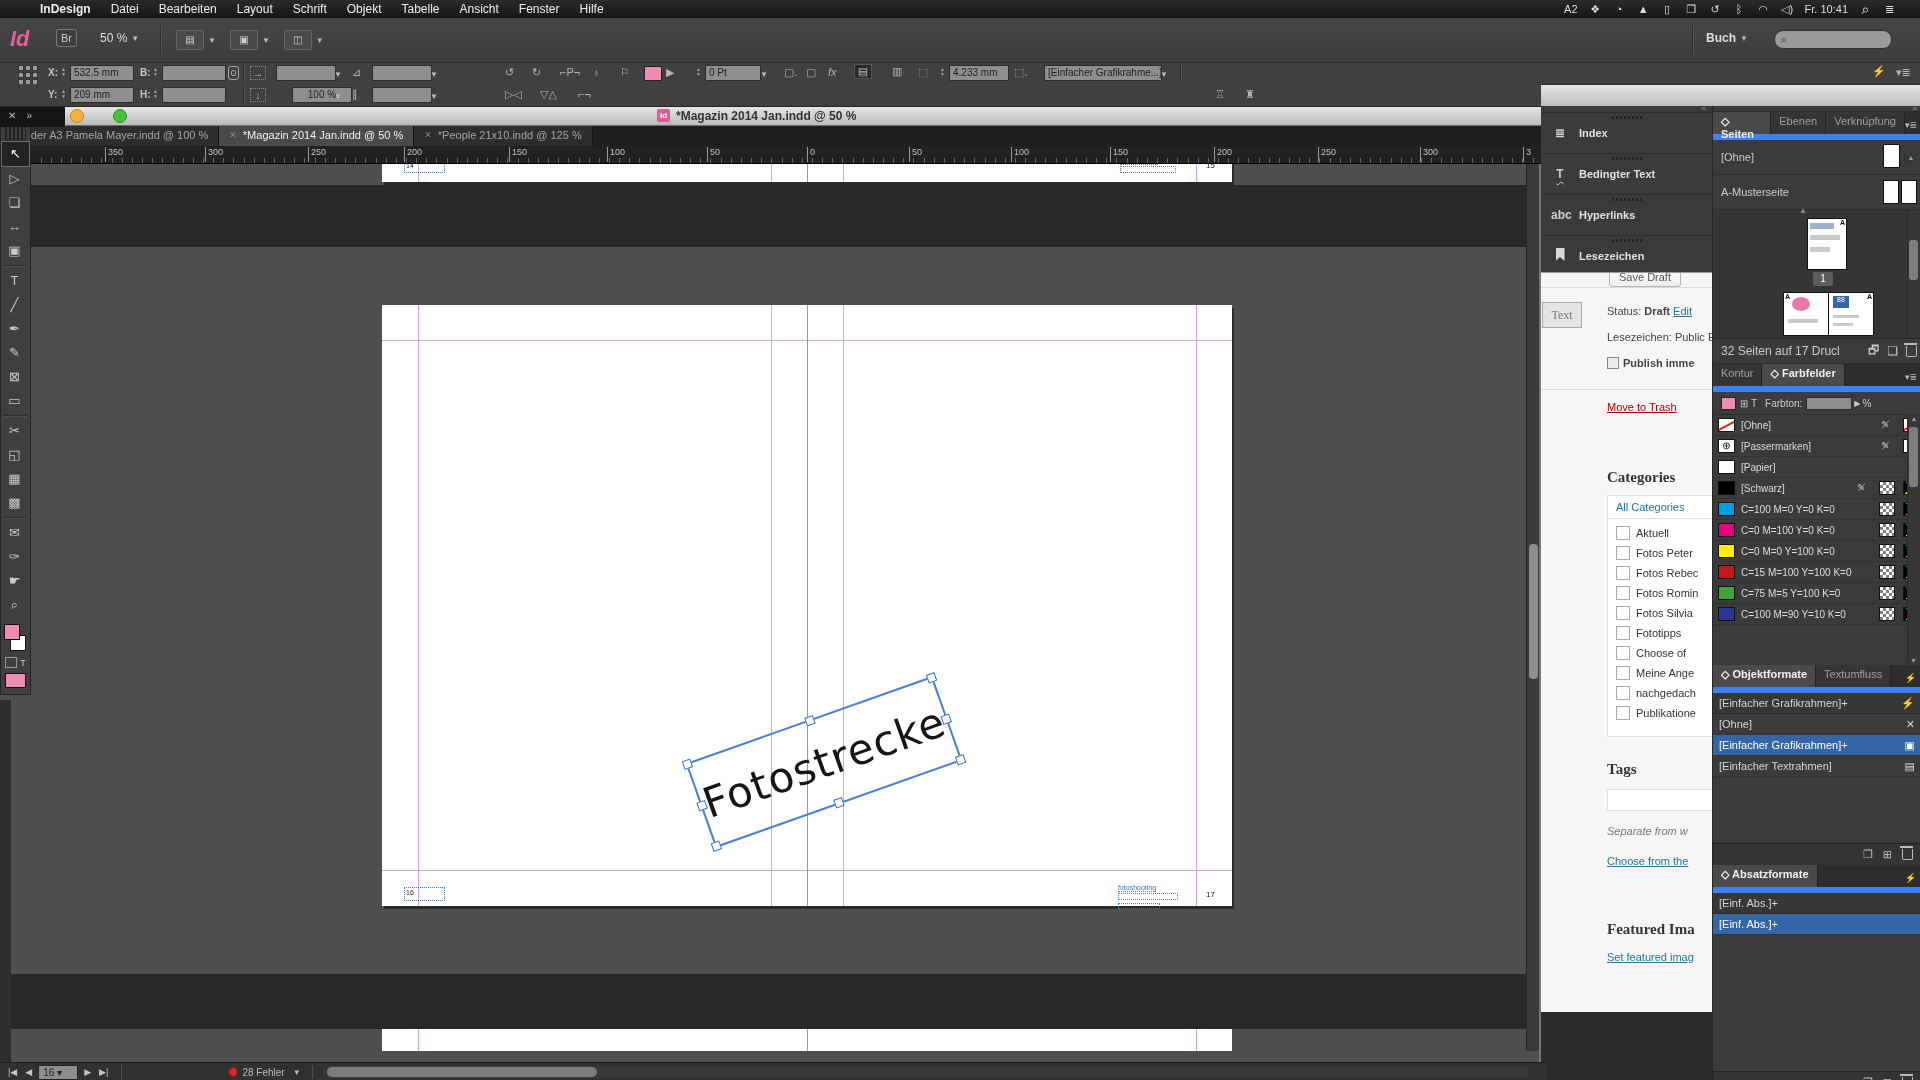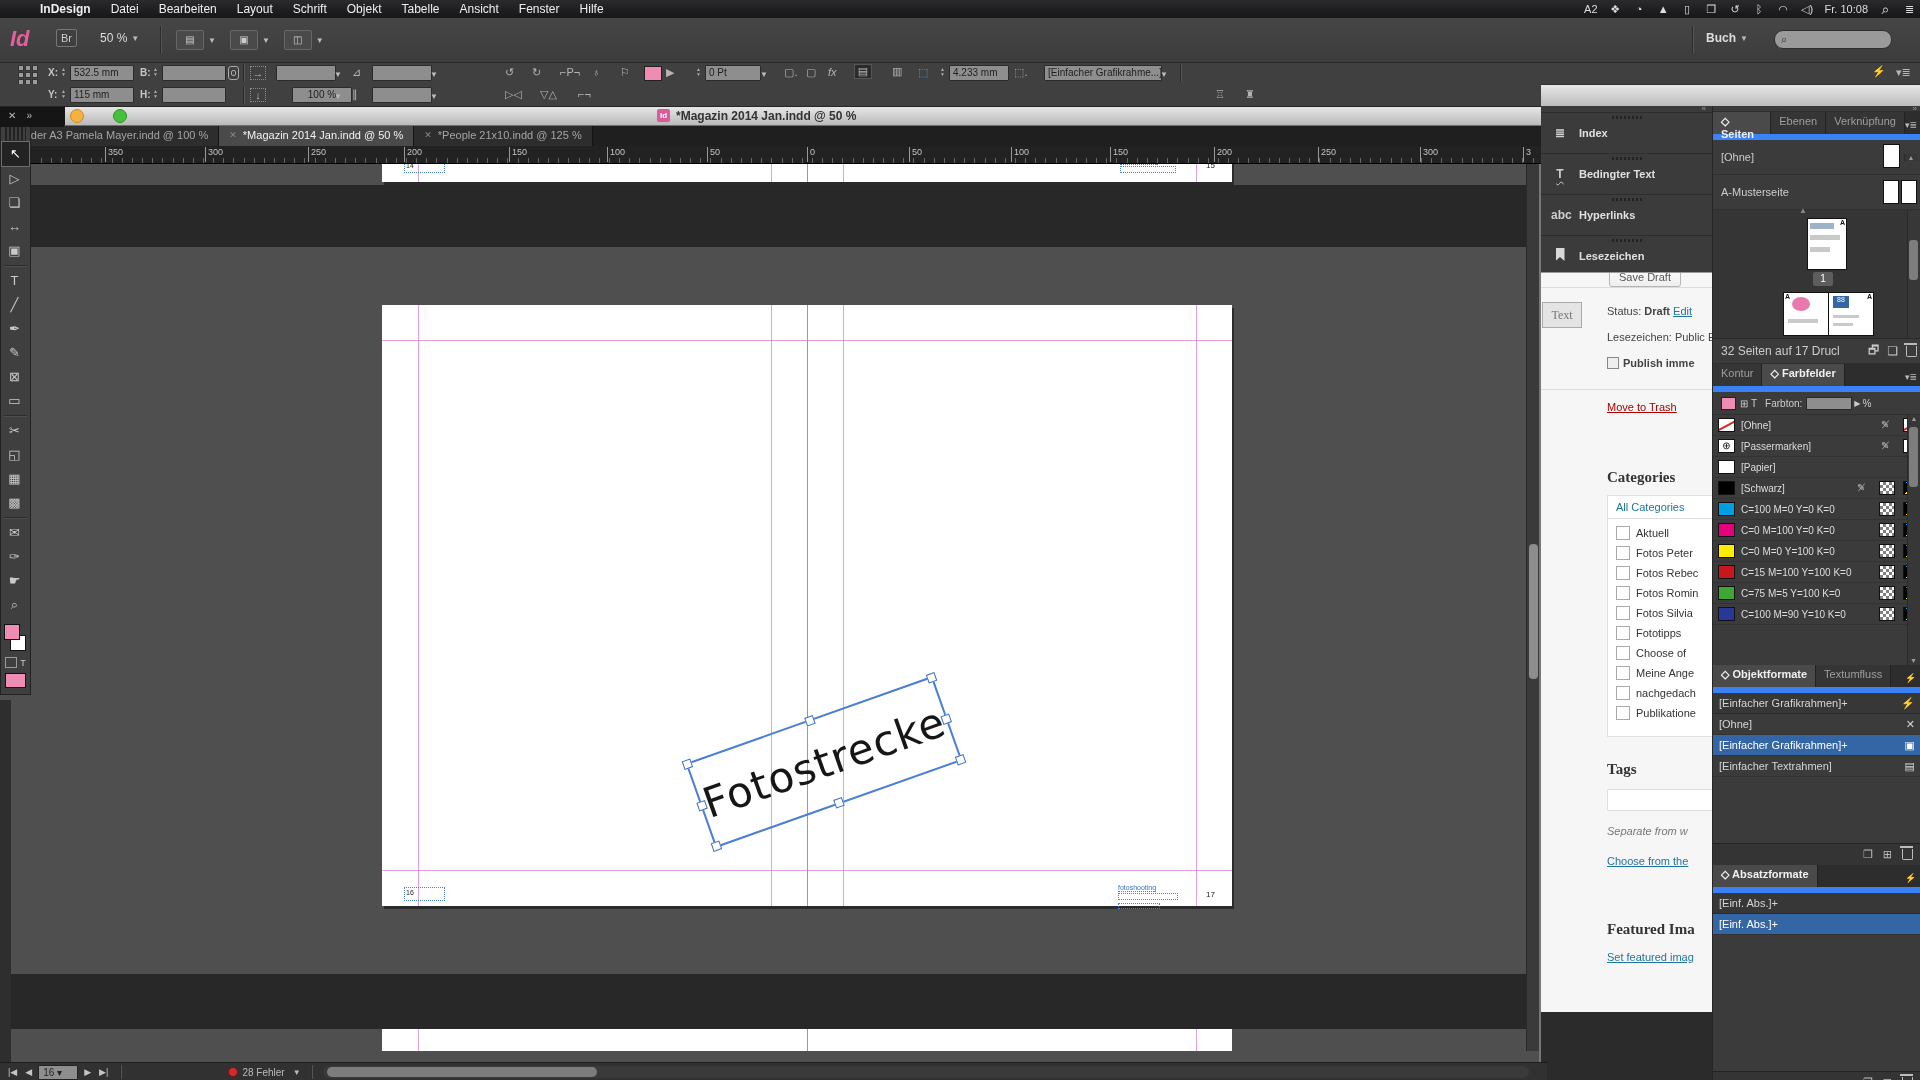--- a/index.html
+++ b/index.html
@@ -7,21 +7,21 @@
     font-family:"Liberation Sans",sans-serif;-webkit-font-smoothing:antialiased;color:#ccc;}
   .abs{position:absolute;}
   .row{display:flex;align-items:center;}
 
   
   .menubar{left:0;top:0;width:1920px;height:18px;background:linear-gradient(#2a2a2c,#161618);
     color:#eee;font-size:12px;display:flex;align-items:center;z-index:90;}
   .menubar .apple{margin:0 14px 0 16px;font-size:13px;}
   .menu-item{padding:0 10px;}
   .menu-item.bold{font-weight:bold;}
-  .mstat{display:flex;align-items:center;margin-left:auto;gap:11px;padding-right:4px;color:#ddd;font-size:11px;}
+  .mstat{display:flex;align-items:center;margin-left:auto;gap:11px;padding-right:24px;color:#ddd;font-size:11px;}
   .mstat .ic{display:inline-block;text-align:center;min-width:13px;}
 
   
   .appbar{left:0;top:18px;width:1920px;height:44px;background:linear-gradient(#464646,#3c3c3c);
     border-bottom:1px solid #2a2a2a;z-index:80;}
   .idlogo{left:10px;top:8px;font-weight:bold;font-style:italic;font-size:22px;color:#e35f9d;}
   .bt{border:1px solid #777;border-radius:2px;color:#ccc;font-size:11px;padding:2px 4px;background:#3f3f3f;}
   .ddl{color:#ddd;font-size:12px;}
   .caret{font-size:8px;color:#bbb;margin-left:4px;}
   .vdiv{width:1px;background:#2c2c2c;border-right:1px solid #555;}
@@ -168,21 +168,21 @@
           <span class="ic">❖</span>
           <span class="ic">◔</span>
           <span class="ic">▲</span>
           <span class="ic">▯</span>
           <span class="ic">❒</span>
           <span class="ic">↺</span>
           <span class="ic">ᛒ</span>
           <span class="ic">◠</span>
           <span class="ic">◁)</span>
         </span>
-      <span>Fr. 10:08</span>
+      <span>Fr. 10:41</span>
       <span class="ic" style="font-size:14px;">⌕</span>
       <span class="ic">≣</span>
     </span>
   </div>
 
   <div class="abs appbar">
     <div class="abs idlogo">Id</div>
     <div class="abs bt" style="left:56px;top:11px;">Br</div>
     <div class="abs row" style="left:100px;top:13px;">
       <span class="ddl">50 %</span>
@@ -274,21 +274,21 @@
     <span class="abs cpic" style="left:1872px;top:3px;color:#d8d8d8;">⚡</span>
     <span class="abs cpic" style="left:1896px;top:4px;">▾≣</span>
   </div>
 
   <div class="abs cpanel2">
     <span class="abs cplabel" style="left:48px;top:5px;">Y:</span>
     <span class="abs steppers" style="left:59px;top:3px;">
         <span>▲</span>
         <span>▼</span>
       </span>
-    <div class="abs fld" style="left:70px;top:3px;width:56px;">115 mm</div>
+    <div class="abs fld" style="left:70px;top:3px;width:56px;">209 mm</div>
     <span class="abs cplabel" style="left:140px;top:5px;">H:</span>
     <span class="abs steppers" style="left:151px;top:3px;">
         <span>▲</span>
         <span>▼</span>
       </span>
     <div class="abs fld" style="left:162px;top:3px;width:56px;"></div>
     <div class="abs vdiv" style="left:243px;top:2px;height:18px;"></div>
     <span class="abs cpic" style="left:250px;top:4px;border:1px dotted #888;width:14px;">↓</span>
     <div class="abs fld dd" style="left:292px;top:3px;width:52px;text-align:center;">100 %</div>
     <span class="abs caret" style="left:330px;top:8px;">▼</span>

